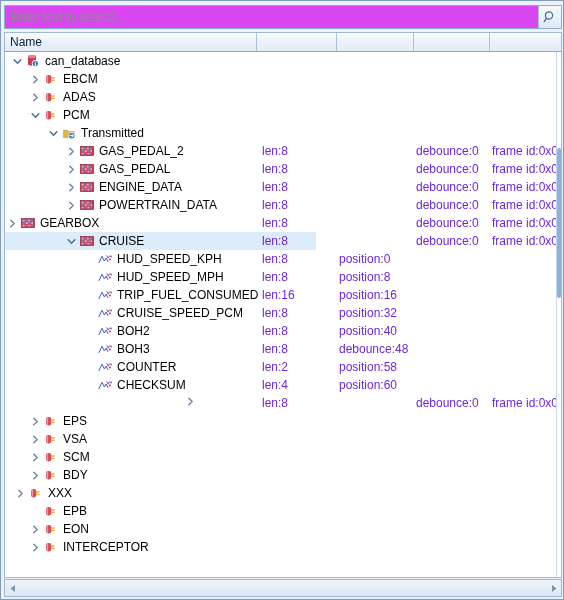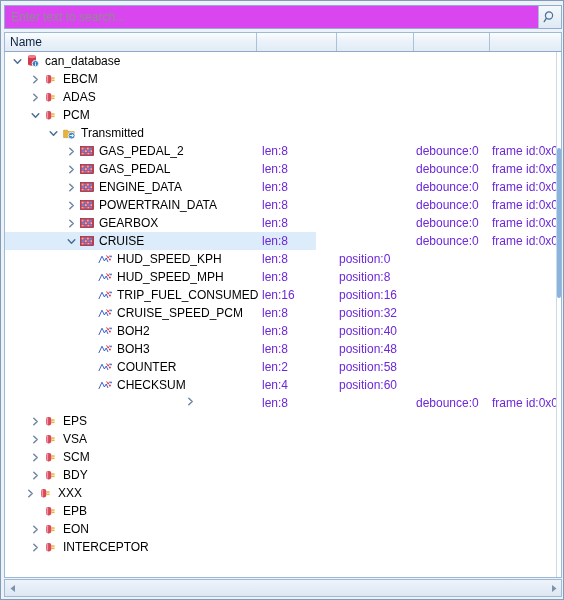--- a/index.html
+++ b/index.html
@@ -410,21 +410,21 @@
                 <rect x="10" y="7.8" width="2" height="1.6" fill="#6f86d8"></rect>
               </svg>
             </span>
             <span class="tlabel">POWERTRAIN_DATA</span>
           </div>
           <div class="col c-len">len:8</div>
           <div class="col c-deb">debounce:0</div>
           <div class="col c-fid">frame id:0x0...</div>
         </div>
         <div class="row">
-          <div class="namecell" style="padding-left: 59px;">
+          <div class="namecell" style="">
             <span class="twisty">
               <svg width="9" height="9" viewBox="0 0 9 9">
                 <path d="M2.8 1.2 L6.2 4.5 L2.8 7.8" fill="none" stroke="#6f87a3" stroke-width="1.5" stroke-linecap="round" stroke-linejoin="round"></path>
               </svg>
             </span>
             <span class="ticon">
               <svg width="14" height="12" viewBox="0 0 14 12">
                 <rect x="0.5" y="1.5" width="13" height="9" fill="#c83a4e" stroke="#8e2434" stroke-width="0.7"></rect>
                 <rect x="1.6" y="2.6" width="2" height="2" fill="#f0a8b2"></rect>
                 <rect x="4.2" y="2.6" width="2" height="2" fill="#6f86d8"></rect>
@@ -563,21 +563,21 @@
               <svg width="14" height="12" viewBox="0 0 14 12">
                 <path d="M0.8 10 L4 3.2 L6.4 8 L8.2 5 L10 9" fill="none" stroke="#3f62c8" stroke-width="1"></path>
                 <path d="M8.6 2.4 L10.2 5.2 L11.6 2.6" fill="none" stroke="#cf3a4e" stroke-width="1"></path>
                 <circle cx="11.9" cy="6.6" r="1" fill="#cf3a4e"></circle>
                 <circle cx="13" cy="3.4" r="0.9" fill="#3f62c8"></circle>
               </svg>
             </span>
             <span class="tlabel">BOH3</span>
           </div>
           <div class="col c-len">len:8</div>
-          <div class="col c-pos">position:48</div>
+          <div class="col c-pos">debounce:48</div>
         </div>
         <div class="row">
           <div class="namecell" style="padding-left: 77px;">
             <span class="twisty"></span>
             <span class="ticon">
               <svg width="14" height="12" viewBox="0 0 14 12">
                 <path d="M0.8 10 L4 3.2 L6.4 8 L8.2 5 L10 9" fill="none" stroke="#3f62c8" stroke-width="1"></path>
                 <path d="M8.6 2.4 L10.2 5.2 L11.6 2.6" fill="none" stroke="#cf3a4e" stroke-width="1"></path>
                 <circle cx="11.9" cy="6.6" r="1" fill="#cf3a4e"></circle>
                 <circle cx="13" cy="3.4" r="0.9" fill="#3f62c8"></circle>
@@ -700,21 +700,21 @@
                 <rect x="2" y="3" width="5.4" height="8.4" rx="2.4" fill="#d9485c"></rect>
                 <rect x="2.6" y="3.6" width="1.5" height="7.2" rx="0.7" fill="#f09aa5"></rect>
                 <rect x="7.4" y="5.3" width="3.2" height="1.5" fill="#e8b43a"></rect>
                 <rect x="7.4" y="7.6" width="3.2" height="1.5" fill="#e8b43a"></rect>
               </svg>
             </span>
             <span class="tlabel">BDY</span>
           </div>
         </div>
         <div class="row">
-          <div class="namecell" style="padding-left: 18px;">
+          <div class="namecell" style="padding-left: 8px;">
             <span class="twisty">
               <svg width="9" height="9" viewBox="0 0 9 9">
                 <path d="M2.8 1.2 L6.2 4.5 L2.8 7.8" fill="none" stroke="#6f87a3" stroke-width="1.5" stroke-linecap="round" stroke-linejoin="round"></path>
               </svg>
             </span>
             <span class="ticon">
               <svg width="14" height="14" viewBox="0 0 14 14">
                 <rect x="2" y="3" width="5.4" height="8.4" rx="2.4" fill="#d9485c"></rect>
                 <rect x="2.6" y="3.6" width="1.5" height="7.2" rx="0.7" fill="#f09aa5"></rect>
                 <rect x="7.4" y="5.3" width="3.2" height="1.5" fill="#e8b43a"></rect>

